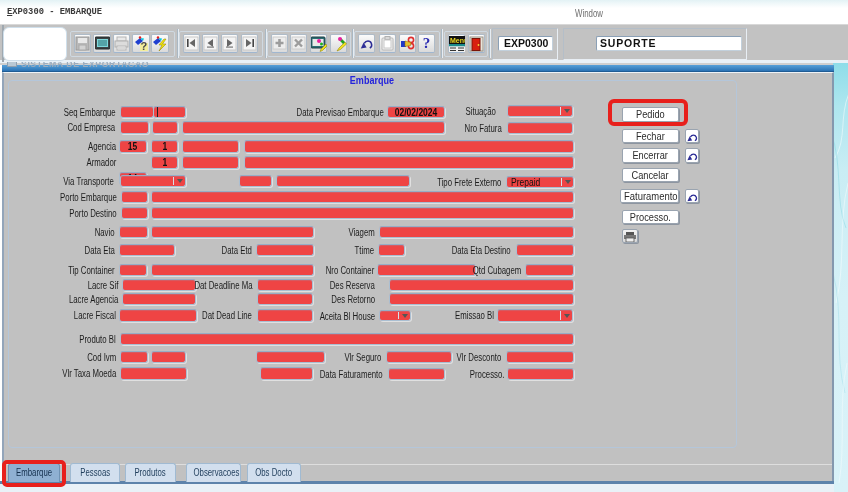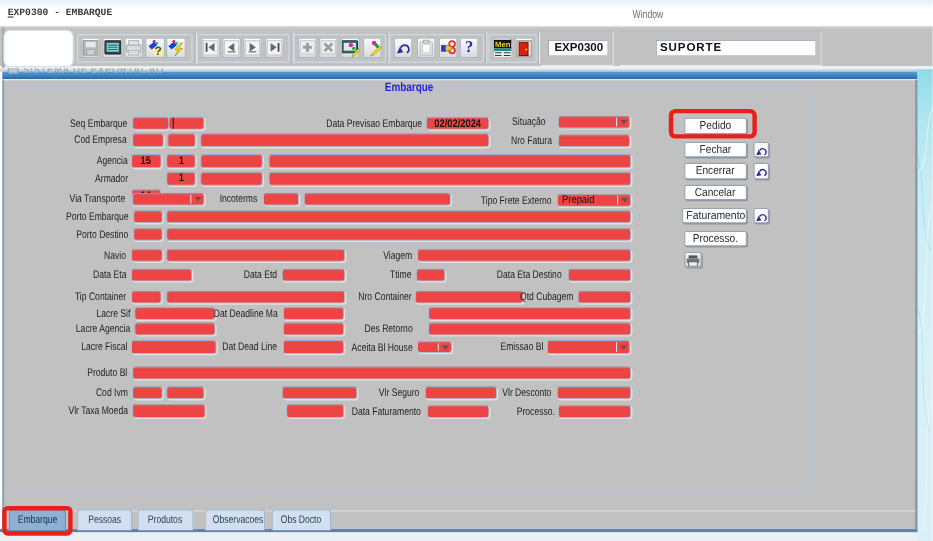--- a/index.html
+++ b/index.html
@@ -225,21 +225,20 @@
 <div class="lbl" style="left:-34px;top:156px;width:150px;height:12px;line-height:13px"><span style="display:inline-block;transform:scaleX(.78);transform-origin:100% 50%;white-space:nowrap">Armador</span></div>
 <div class="f" style="left:119px;top:172px;width:28px;height:13px;line-height:12px;text-align:center;font-weight:bold"><span style="display:inline-block;transform:scaleX(.85);transform-origin:50% 50%">14</span></div>
 <div class="f" style="left:151px;top:156px;width:27px;height:13px;line-height:12px;text-align:center;font-weight:bold"><span style="display:inline-block;transform:scaleX(.85);transform-origin:50% 50%">1</span></div>
 <div class="f" style="left:182px;top:156px;width:57px;height:13px;line-height:12px;text-align:center;font-weight:bold"></div>
 <div class="f" style="left:244px;top:156px;width:330px;height:13px;line-height:12px;text-align:center;font-weight:bold"></div>
 <div class="lbl" style="left:-36px;top:175px;width:150px;height:12px;line-height:13px"><span style="display:inline-block;transform:scaleX(.78);transform-origin:100% 50%;white-space:nowrap">Via Transporte</span></div>
 <div class="f dd" style="left:120px;top:175px;width:66px;height:12px;line-height:11px;padding-left:4px">
       <span class="dv"></span>
       <span class="ar"></span>
     </div>
-<div class="lbl" style="left:84px;top:175px;width:150px;height:12px;line-height:13px"><span style="display:inline-block;transform:scaleX(.78);transform-origin:100% 50%;white-space:nowrap">Incoterms</span></div>
 <div class="f" style="left:239px;top:175px;width:33px;height:12px;line-height:11px;text-align:center;font-weight:bold"></div>
 <div class="f" style="left:276px;top:175px;width:134px;height:12px;line-height:11px;text-align:center;font-weight:bold"></div>
 <div class="lbl" style="left:351px;top:176px;width:150px;height:12px;line-height:13px"><span style="display:inline-block;transform:scaleX(.78);transform-origin:100% 50%;white-space:nowrap">Tipo Frete Externo</span></div>
 <div class="f dd" style="left:506px;top:176px;width:68px;height:12px;line-height:11px;padding-left:4px"><span style="display:inline-block;transform:scaleX(.85);transform-origin:0 50%">Prepaid</span><span class="dv"></span><span class="ar"></span></div>
 <div class="lbl" style="left:-33px;top:191px;width:150px;height:12px;line-height:13px"><span style="display:inline-block;transform:scaleX(.78);transform-origin:100% 50%;white-space:nowrap">Porto Embarque</span></div>
 <div class="f" style="left:121px;top:191px;width:27px;height:12px;line-height:11px;text-align:center;font-weight:bold"></div>
 <div class="f" style="left:151px;top:191px;width:423px;height:12px;line-height:11px;text-align:center;font-weight:bold"></div>
 <div class="lbl" style="left:-33px;top:207px;width:150px;height:12px;line-height:13px"><span style="display:inline-block;transform:scaleX(.78);transform-origin:100% 50%;white-space:nowrap">Porto Destino</span></div>
 <div class="f" style="left:121px;top:207px;width:27px;height:12px;line-height:11px;text-align:center;font-weight:bold"></div>
 <div class="f" style="left:151px;top:207px;width:423px;height:12px;line-height:11px;text-align:center;font-weight:bold"></div>
@@ -260,20 +259,21 @@
 <div class="f" style="left:119px;top:264px;width:28px;height:12px;line-height:11px;text-align:center;font-weight:bold"></div>
 <div class="f" style="left:151px;top:264px;width:163px;height:12px;line-height:11px;text-align:center;font-weight:bold"></div>
 <div class="lbl" style="left:224px;top:264px;width:150px;height:12px;line-height:13px"><span style="display:inline-block;transform:scaleX(.78);transform-origin:100% 50%;white-space:nowrap">Nro Container</span></div>
 <div class="f" style="left:377px;top:264px;width:99px;height:12px;line-height:11px;text-align:center;font-weight:bold"></div>
 <div class="lbl" style="left:371px;top:264px;width:150px;height:12px;line-height:13px"><span style="display:inline-block;transform:scaleX(.78);transform-origin:100% 50%;white-space:nowrap">Qtd Cubagem</span></div>
 <div class="f" style="left:525px;top:264px;width:49px;height:12px;line-height:11px;text-align:center;font-weight:bold"></div>
 <div class="lbl" style="left:-32px;top:279px;width:150px;height:12px;line-height:13px"><span style="display:inline-block;transform:scaleX(.78);transform-origin:100% 50%;white-space:nowrap">Lacre Sif</span></div>
 <div class="f" style="left:122px;top:279px;width:74px;height:12px;line-height:11px;text-align:center;font-weight:bold"></div>
 <div class="lbl" style="left:102px;top:279px;width:150px;height:12px;line-height:13px"><span style="display:inline-block;transform:scaleX(.78);transform-origin:100% 50%;white-space:nowrap">Dat Deadline Ma</span></div>
 <div class="f" style="left:257px;top:279px;width:56px;height:12px;line-height:11px;text-align:center;font-weight:bold"></div>
+<div class="lbl" style="left:225px;top:279px;width:150px;height:12px;line-height:13px"><span style="display:inline-block;transform:scaleX(.78);transform-origin:100% 50%;white-space:nowrap">Des Reserva</span></div>
 <div class="f" style="left:389px;top:279px;width:185px;height:12px;line-height:11px;text-align:center;font-weight:bold"></div>
 <div class="lbl" style="left:-32px;top:293px;width:150px;height:12px;line-height:13px"><span style="display:inline-block;transform:scaleX(.78);transform-origin:100% 50%;white-space:nowrap">Lacre Agencia</span></div>
 <div class="f" style="left:122px;top:293px;width:74px;height:12px;line-height:11px;text-align:center;font-weight:bold"></div>
 <div class="f" style="left:257px;top:293px;width:56px;height:12px;line-height:11px;text-align:center;font-weight:bold"></div>
 <div class="lbl" style="left:225px;top:293px;width:150px;height:12px;line-height:13px"><span style="display:inline-block;transform:scaleX(.78);transform-origin:100% 50%;white-space:nowrap">Des Retorno</span></div>
 <div class="f" style="left:389px;top:293px;width:185px;height:12px;line-height:11px;text-align:center;font-weight:bold"></div>
 <div class="lbl" style="left:-34px;top:309px;width:150px;height:12px;line-height:13px"><span style="display:inline-block;transform:scaleX(.78);transform-origin:100% 50%;white-space:nowrap">Lacre Fiscal</span></div>
 <div class="f" style="left:119px;top:309px;width:78px;height:13px;line-height:12px;text-align:center;font-weight:bold"></div>
 <div class="lbl" style="left:102px;top:309px;width:150px;height:12px;line-height:13px"><span style="display:inline-block;transform:scaleX(.78);transform-origin:100% 50%;white-space:nowrap">Dat Dead Line</span></div>
 <div class="f" style="left:257px;top:309px;width:56px;height:13px;line-height:12px;text-align:center;font-weight:bold"></div>

